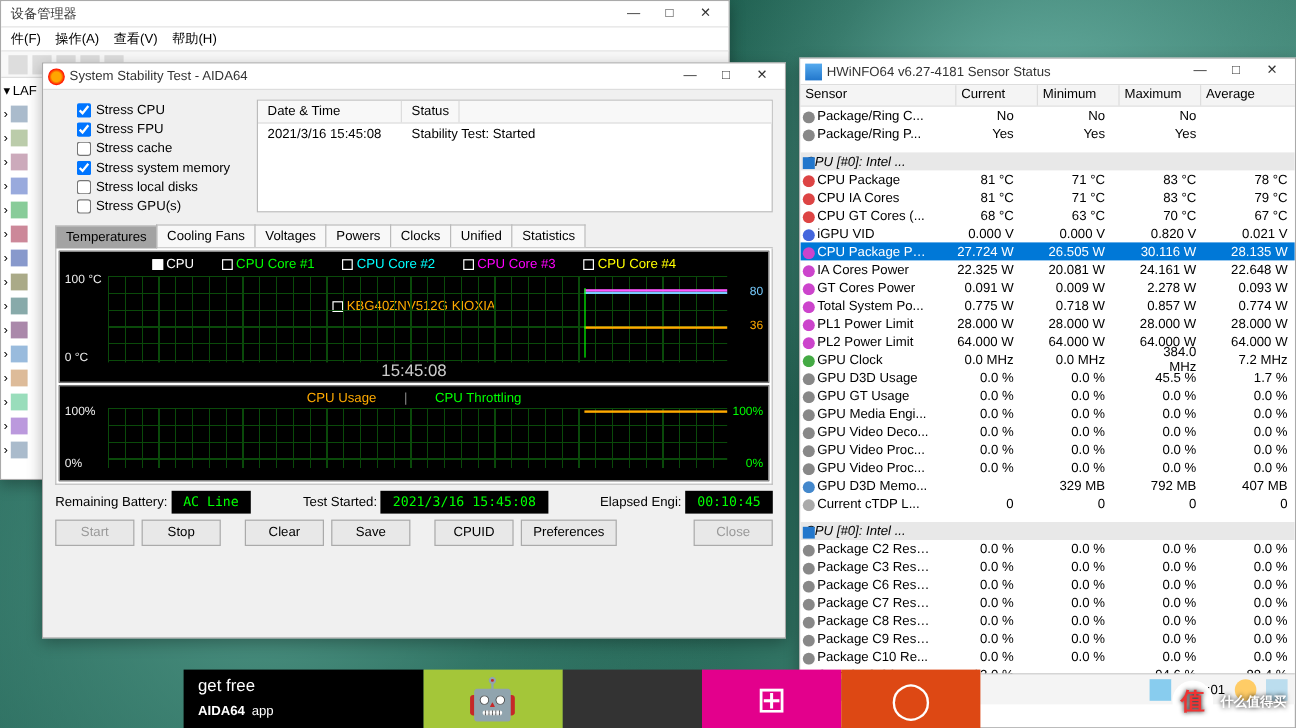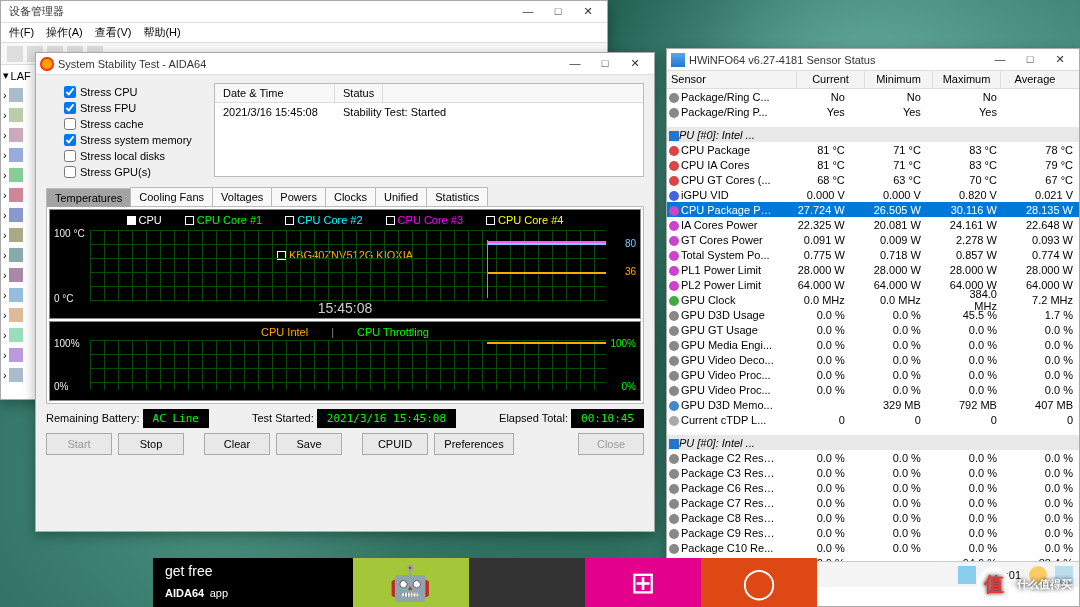--- a/index.html
+++ b/index.html
@@ -51,21 +51,21 @@
 .statusrow .val{background:#000;color:#0f0;padding:3px 10px;font-family:monospace;font-size:11px;}
 .btns{display:flex;gap:6px;justify-content:space-between;}
 .btns button{padding:4px 0;width:66px;background:#e8e8e8;border:1px solid #aaa;font-size:11px;}
 .btns button[disabled]{color:#999;}
 .btns .gap{flex:1;}
 
 #hw{left:666px;top:48px;width:414px;height:559px;background:#fff;}
 #hw .titlebar{background:#fff;}
 #hw .titlebar .icon{width:14px;height:14px;background:linear-gradient(#5ae,#27c);}
 #hw .hdr{display:flex;background:#f4f4f4;border-bottom:1px solid #ddd;height:18px;font-size:10px;}
-#hw .hdr div{padding:2px 4px;border-right:1px solid #ddd;text-align:center;}
+#hw .hdr div{padding:2px 4px;border-right:1px solid #ddd;text-align:left;}
 #hw .hdr div:first-child{text-align:left;width:130px;}
 #hw .hdr div.c{width:68px;}
 #hw .rows{height:472px;overflow:hidden;background:#fff;}
 #hw .r{display:flex;height:15px;font-size:10px;align-items:center;gap:20px;}
 #hw .r.sel{background:#0078d7;color:#fff;}
 #hw .r.grp{background:#e8e8e8;font-style:italic;}
 #hw .r .n{width:130px;padding-left:14px;white-space:nowrap;overflow:hidden;text-overflow:ellipsis;position:relative;}
 #hw .r .n i{position:absolute;left:2px;top:2px;width:10px;height:10px;}
 #hw .r .v{width:68px;text-align:right;padding-right:6px;}
 #hw .foot{height:26px;border-top:1px solid #ccc;background:#f4f4f4;display:flex;align-items:center;padding:0 6px;gap:8px;}
@@ -202,36 +202,36 @@
         <div class="rlab" style="top:28px;color:#7cf">80</div>
         <div class="rlab" style="top:56px;color:#fa0">36</div>
         <div class="xlab">15:45:08</div>
         <div class="line" style="background:#fa0;left:74%;right:34px;top:62px"></div>
         <div class="line" style="background:#7cf;left:74%;right:34px;top:33px"></div>
         <div class="line" style="background:#f5f;left:74%;right:34px;top:31px"></div>
         <div style="position:absolute;left:74%;top:30px;bottom:20px;width:1px;background:#0f0"></div>
       </div>
       <div class="graph2">
         <div class="legend">
-            <span style="color:#fa0">CPU Intel</span>
+            <span style="color:#fa0">CPU Usage</span>
             <span style="color:#888">|</span>
             <span style="color:#0f0">CPU Throttling</span>
           </div>
         <div class="grid" style="top:18px;bottom:10px"></div>
         <div class="ylab" style="top:16px">100%</div>
         <div class="ylab" style="bottom:8px">0%</div>
         <div class="rlab" style="top:16px;color:#0f0">100%</div>
         <div class="rlab" style="bottom:8px;color:#0f0">0%</div>
         <div class="line" style="background:#fa0;left:74%;right:34px;top:20px"></div>
       </div>
     </div>
     <div class="statusrow">
       <span><span>Remaining Battery:</span> <span class="val">AC Line</span></span>
       <span><span>Test Started:</span> <span class="val">2021/3/16 15:45:08</span></span>
-      <span><span>Elapsed Total:</span> <span class="val">00:10:45</span></span>
+      <span><span>Elapsed Engi:</span> <span class="val">00:10:45</span></span>
     </div>
     <div class="btns">
       <button disabled="">Start</button>
       <button>Stop</button>
       <span style="width:8px"></span>
       <button>Clear</button>
       <button>Save</button>
       <span style="width:8px"></span>
       <button>CPUID</button>
       <button style="width:80px">Preferences</button>

